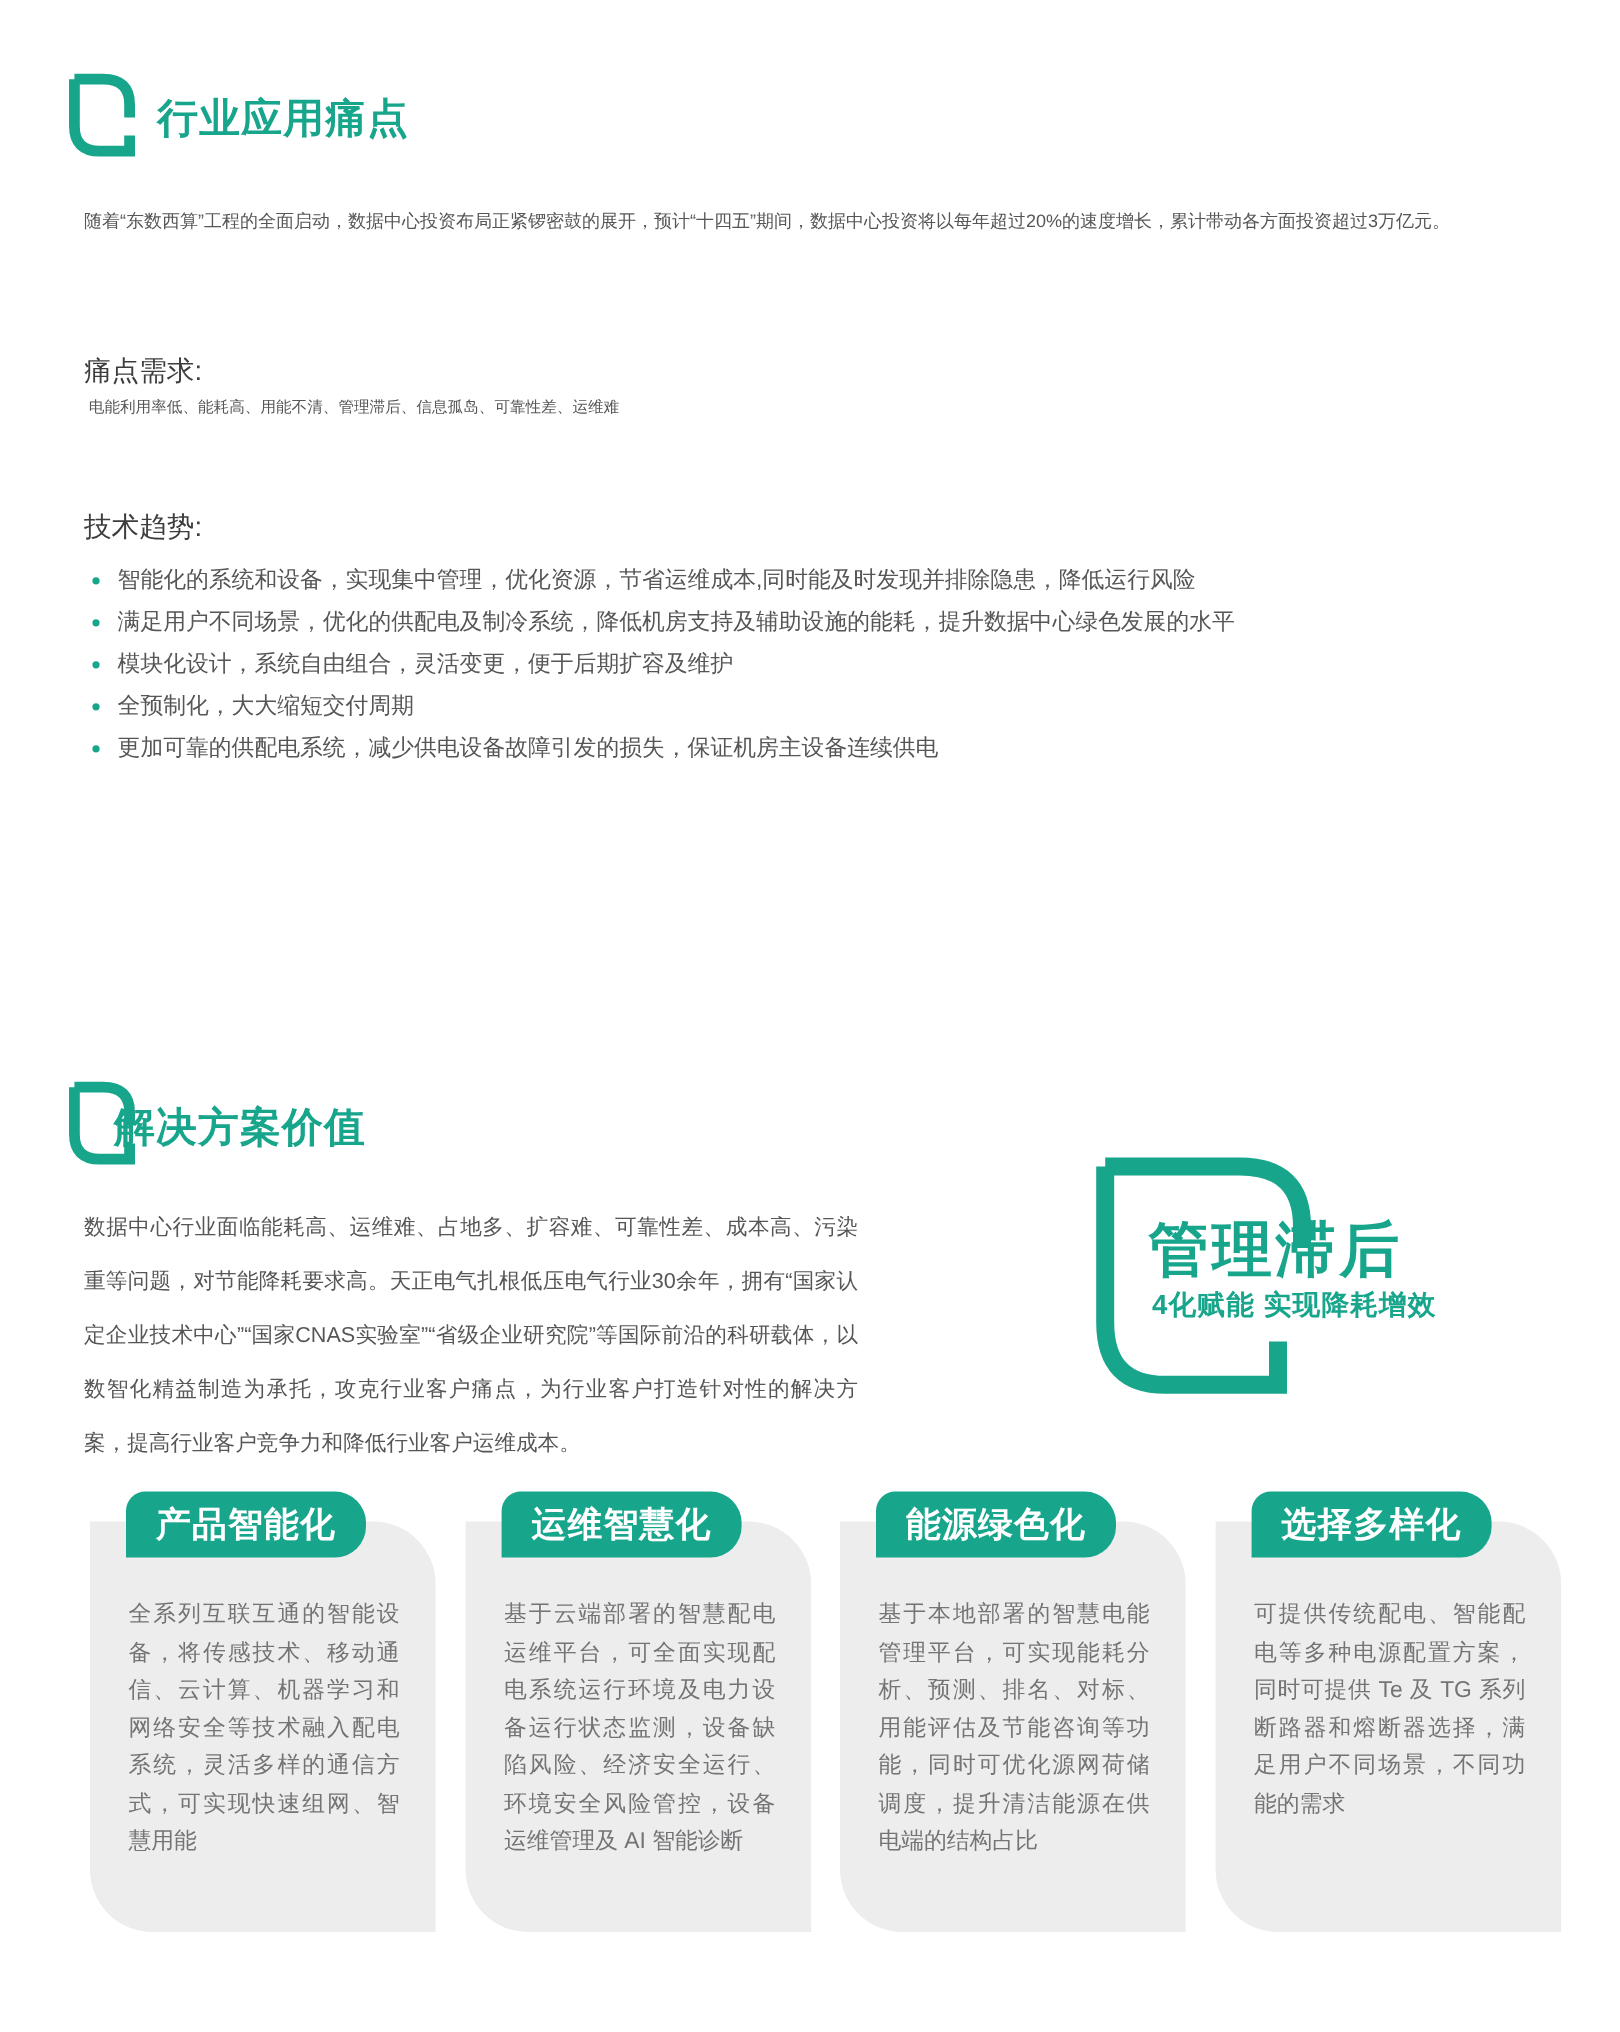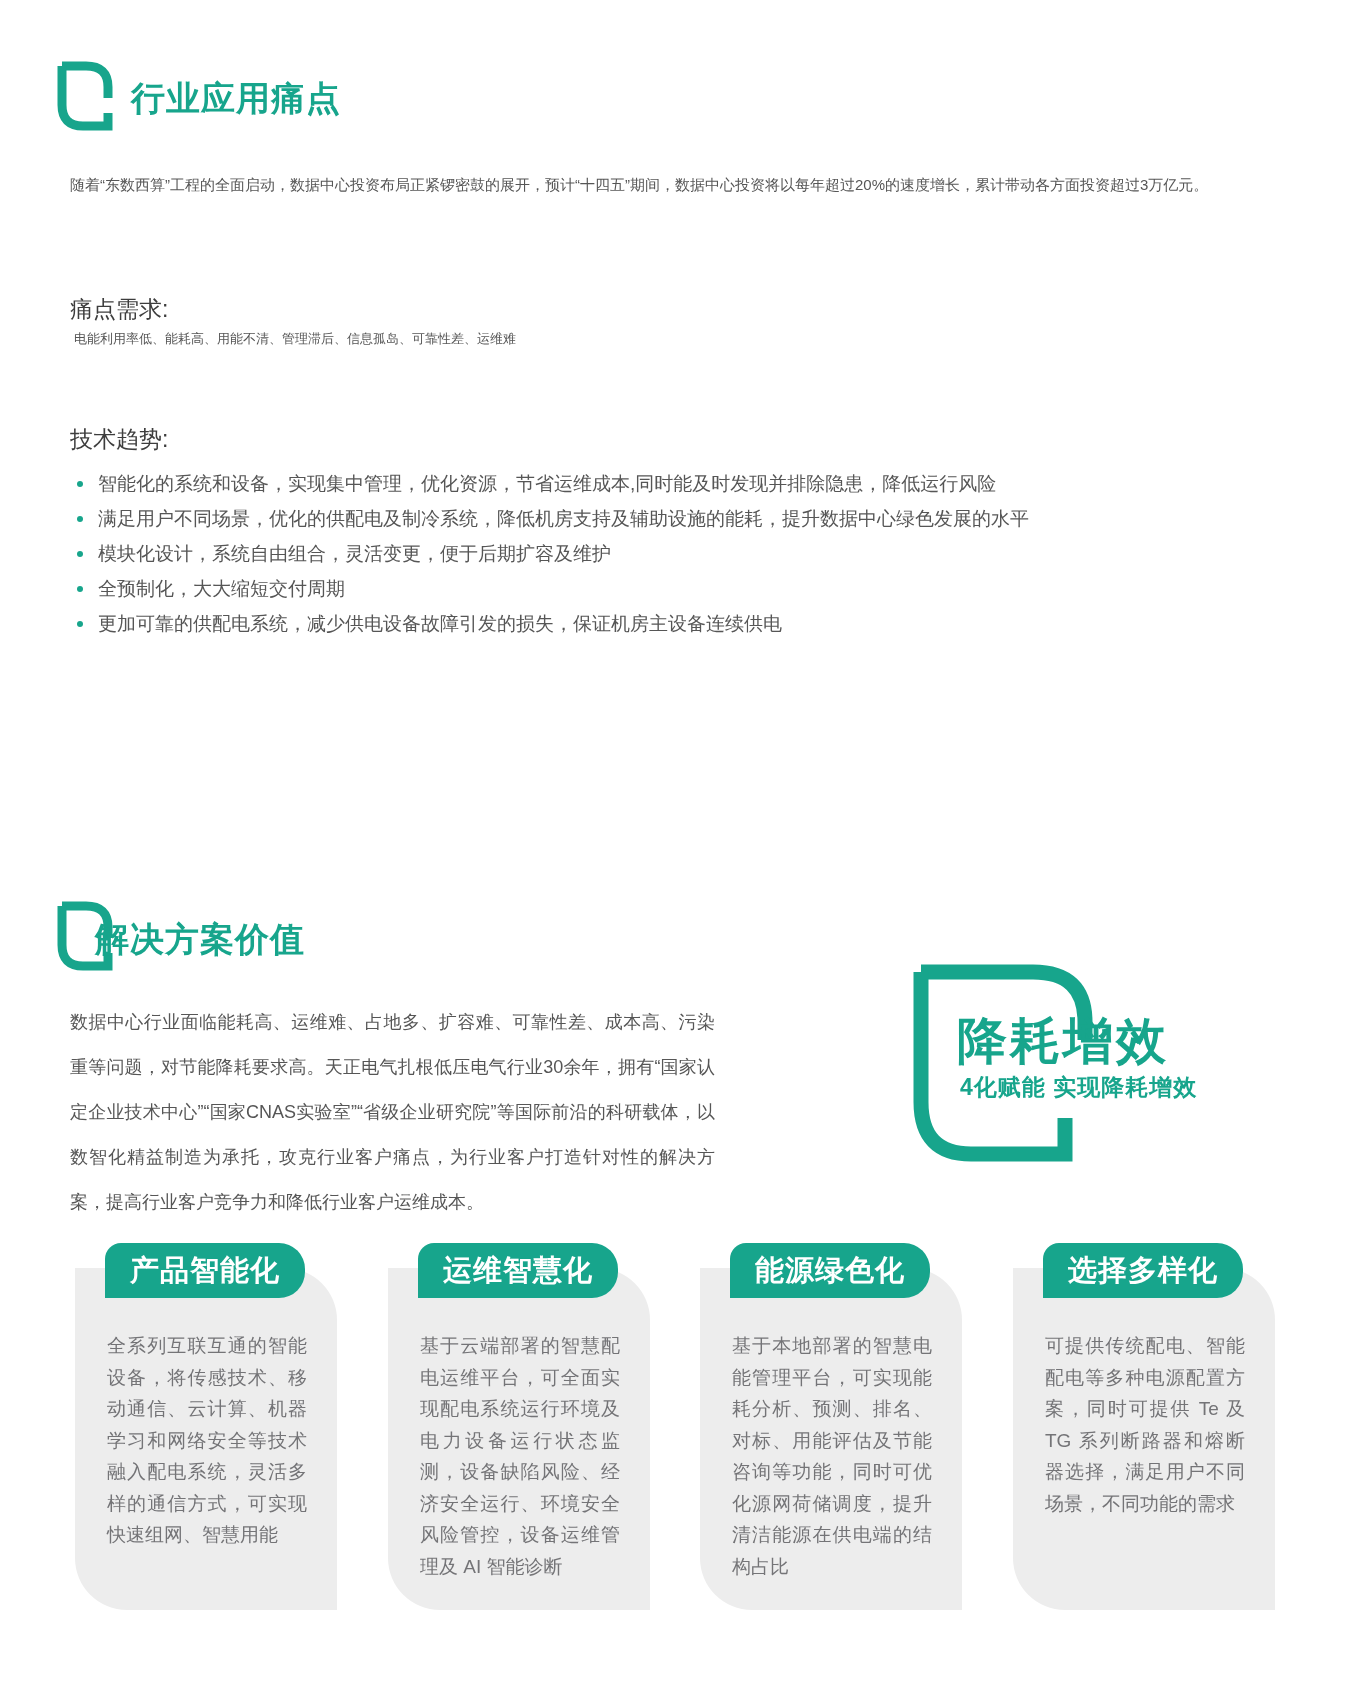--- a/index.html
+++ b/index.html
@@ -87,21 +87,21 @@
     font-weight: bold;
     color: #17a58c;
     letter-spacing: 1px;
     white-space: nowrap;
   }
 
   
   .card {
     position: absolute;
     top: 1268px;
-    width: 262px;
+    width: 288px;
     height: 342px;
     background: #ededed;
     border-radius: 0 52px 0 52px;
   }
   .card-header {
     position: absolute;
     top: -25px;
     left: 30px;
     height: 55px;
     padding: 0 25px;
@@ -161,21 +161,21 @@
     <path d="M5 5 V44 Q5 65 26 65 H51 V52" fill="none" stroke="#17a58c" stroke-width="9"></path>
   </svg>
   <div class="section-title" style="left:95px; top:917px;">解决方案价值</div>
 
   <div class="para" style="left:70px; top:1000px; width:645px; font-size:18px; line-height:45px;">数据中心行业面临能耗高、运维难、占地多、扩容难、可靠性差、成本高、污染重等问题，对节能降耗要求高。天正电气扎根低压电气行业30余年，拥有“国家认定企业技术中心”“国家CNAS实验室”“省级企业研究院”等国际前沿的科研载体，以数智化精益制造为承托，攻克行业客户痛点，为行业客户打造针对性的解决方案，提高行业客户竞争力和降低行业客户运维成本。</div>
 
   <svg class="highlight-frame" viewBox="0 0 180 198">
     <path d="M8 8 H120 Q172 8 172 58 V76" fill="none" stroke="#17a58c" stroke-width="15"></path>
     <path d="M8 8 V138 Q8 190 58 190 H152 V154" fill="none" stroke="#17a58c" stroke-width="15"></path>
   </svg>
-  <div class="highlight-title">降耗增效</div>
+  <div class="highlight-title">管理滞后</div>
   <div class="highlight-sub">4化赋能 实现降耗增效</div>
 
   <div class="card card1">
     <div class="card-header">
       <span>产品智能化</span>
     </div>
     <div class="card-body">全系列互联互通的智能设备，将传感技术、移动通信、云计算、机器学习和网络安全等技术融入配电系统，灵活多样的通信方式，可实现快速组网、智慧用能</div>
   </div>
 
   <div class="card card2">

